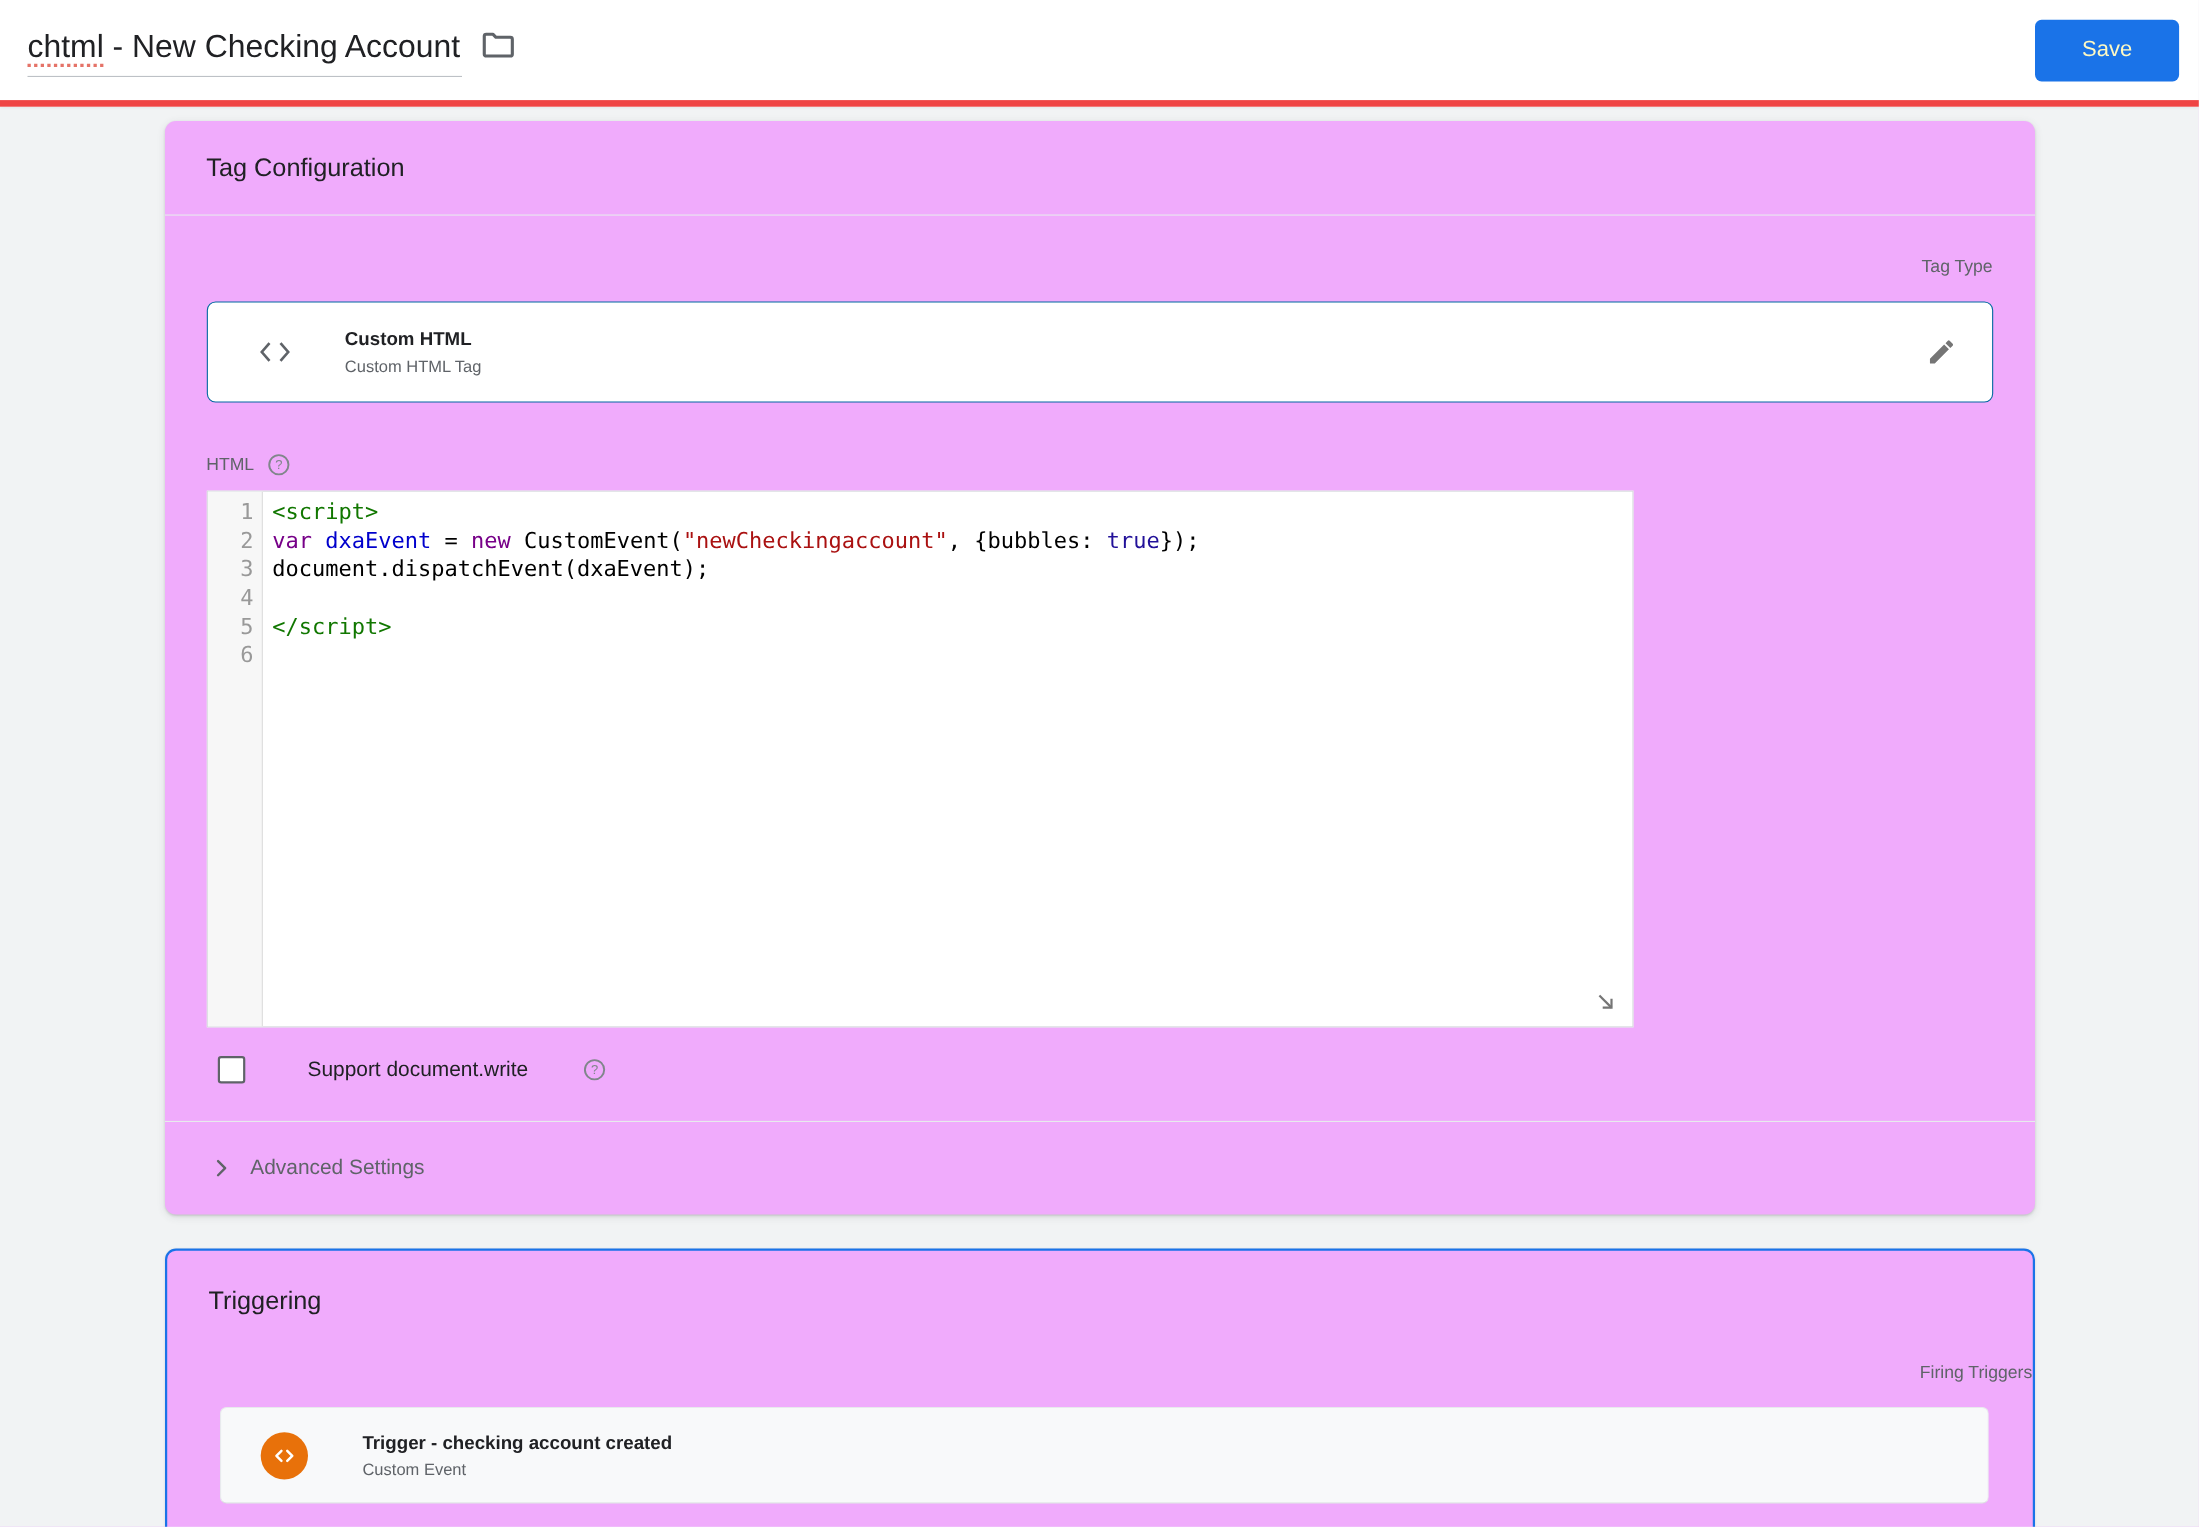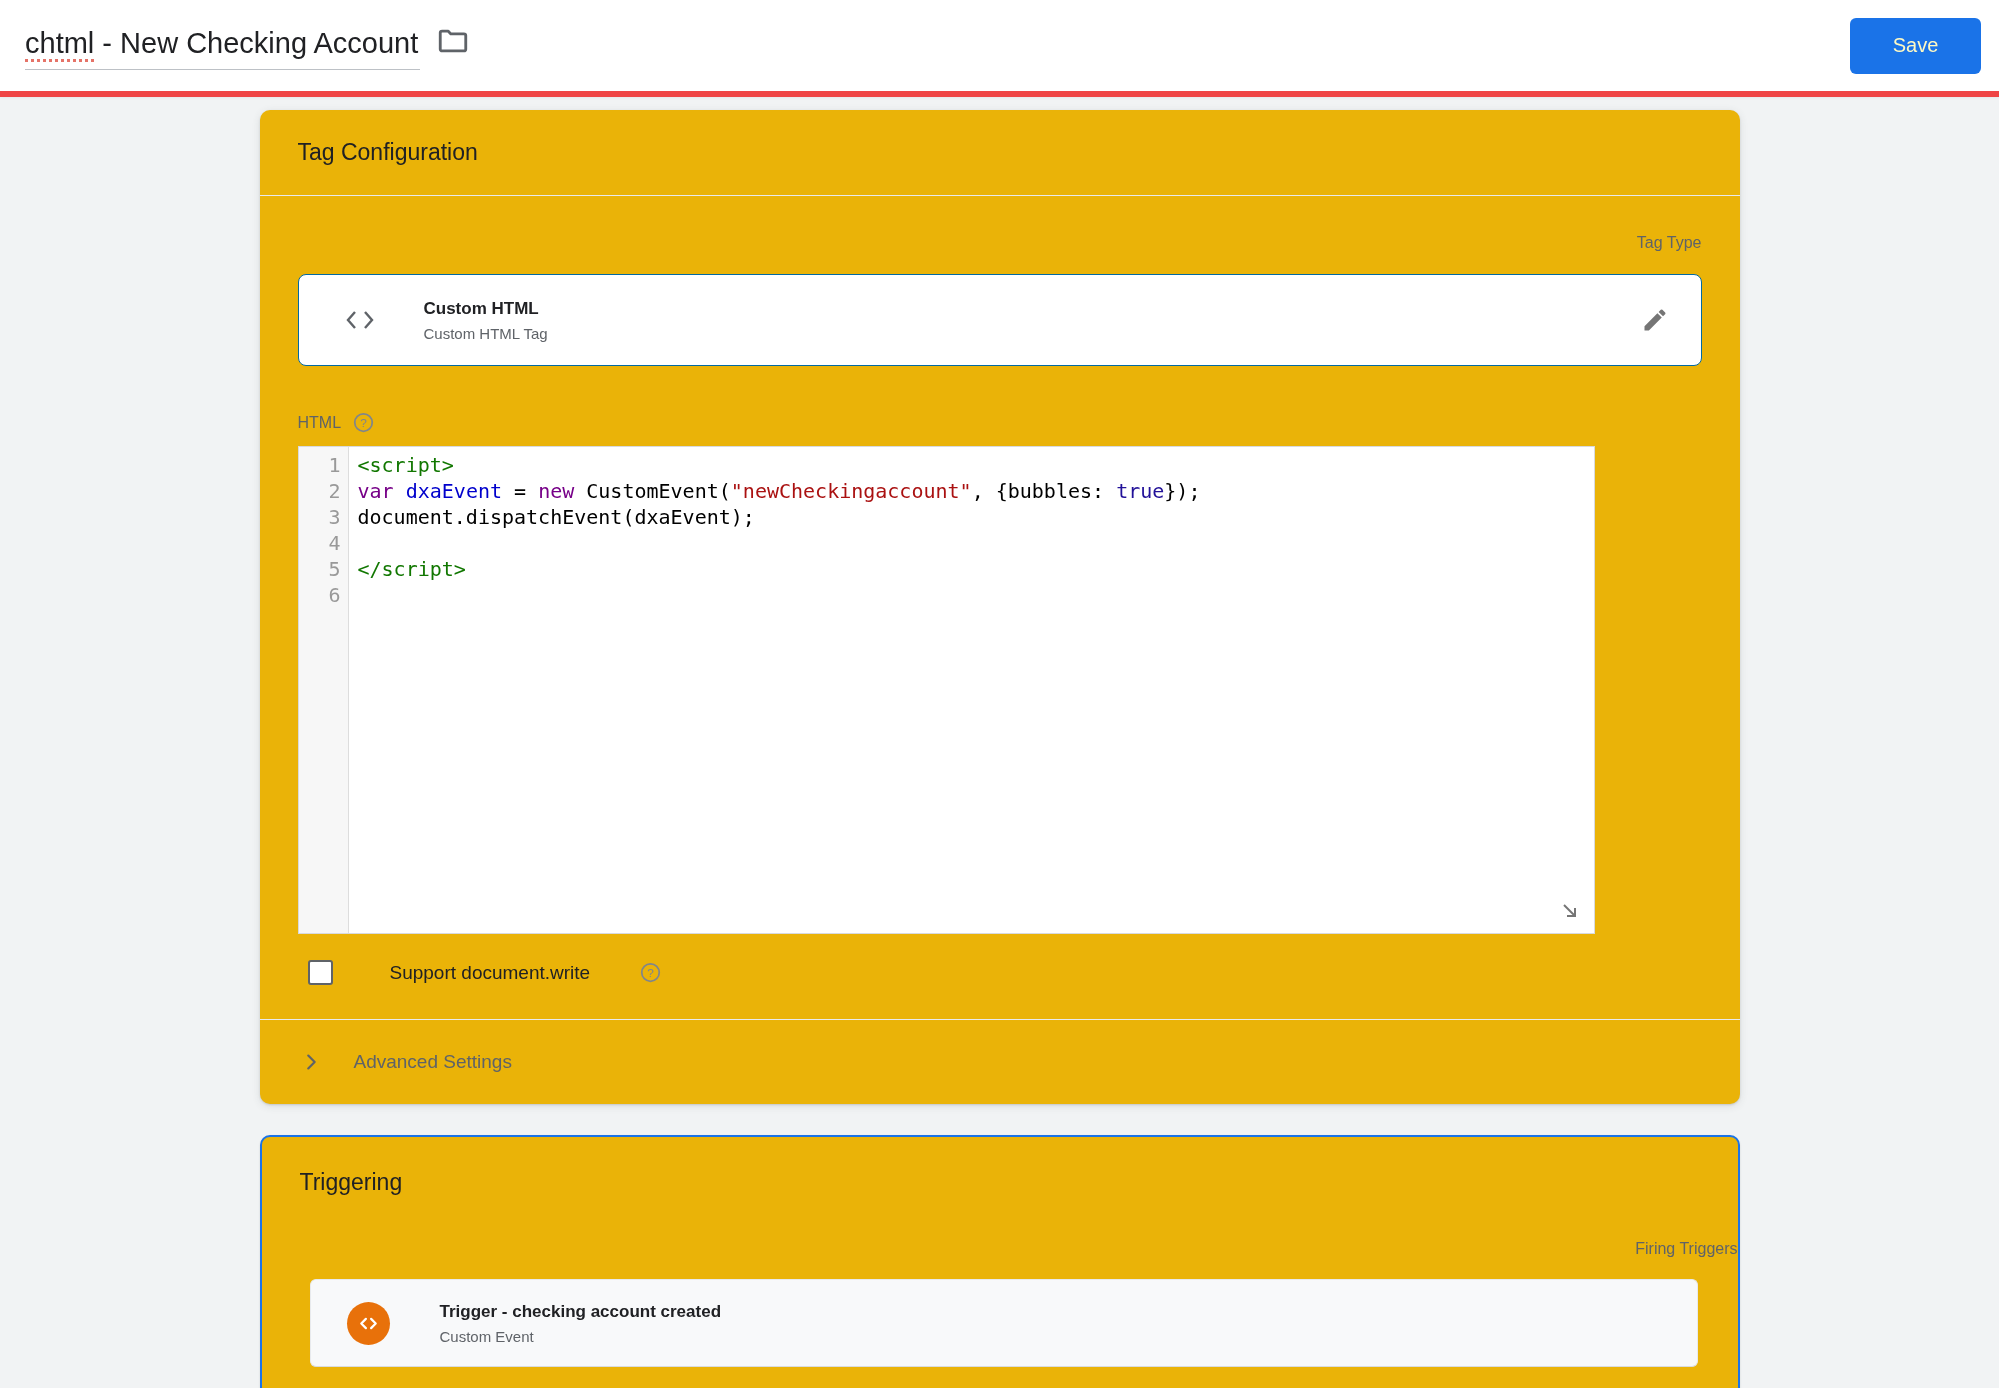--- a/index.html
+++ b/index.html
@@ -14,21 +14,21 @@
   .tag-name { font-size:29px; color:#202124; white-space:pre;
               border-bottom:1.5px solid #bdc1c6; padding:6px 2px 9px 0; cursor:text; }
   .tag-name .misspell { text-decoration:underline dotted #e57368;
               text-decoration-thickness:2.5px; text-underline-offset:6px; }
   .folder-btn { margin:0 0 12px 16px; display:inline-flex; cursor:pointer; }
   .save-btn { margin-left:auto; width:131px; height:56px; background:#1a73e8; color:#fef9c3;
               border:none; border-radius:6px; font-size:20px; font-weight:500;
               font-family:"Liberation Sans",sans-serif; cursor:pointer; }
 
   
-  .card { width:1480px; margin:0 auto; background:#eab308; border-radius:10px;
+  .card { width:1700px; margin:0 auto; background:#f0abfc; border-radius:10px;
           box-shadow:0 1px 2px rgba(60,64,67,.18), 0 2px 8px rgba(60,64,67,.12); }
   .card-1 { margin-top:13px; }
   .card-2 { margin-top:31px; height:320px; border:2px solid #1a73e8;
             box-shadow:0 1px 2px rgba(60,64,67,.18); }
   .card-header { height:86px; display:flex; align-items:center; padding:0 38px;
                  border-bottom:1px solid #e8eaed; }
   .card-title { font-size:23px; color:#202124; }
   .card-body { padding:0 38px; }
   .field-label { font-size:16px; color:#5f6368;text-align:right; }
 
@@ -65,21 +65,21 @@
   .docwrite-row { margin-top:26px; display:flex; align-items:center; padding-left:10px;gap:36px; }
   .checkbox { width:25px; height:25px; border:2px solid #5f6368; border-radius:3px;
               background:#fff; cursor:pointer; flex-shrink:0; }
   .docwrite-label { margin-left:21px; font-size:19px; color:#202124; }
   .docwrite-row .help-icon { margin-left:14px; }
 
   
   .adv-divider { border-top:1px solid #e8eaed; margin:34px -38px 0; }
   .adv-row { height:84px; display:flex; align-items:center; cursor:pointer; }
   .adv-chevron { display:flex; margin-left:2px; }
-  .adv-label { margin-left:32px; font-size:19px; font-weight:500; color:#5f6368; }
+  .adv-label { margin-left:16px; font-size:19px; font-weight:500; color:#5f6368; }
 
   
   .trig-header { padding:32px 38px 0; }
   .lbl-firing { margin-top:44px; padding-left:38px; }
   .trigger-row { margin:21px 40px 0 48px; height:88px; background:#f8f9fa;
                  border:1px solid #e8eaed; border-bottom-color:#d9dce0;
                  border-radius:6px; display:flex; align-items:center; cursor:pointer; }
   .trigger-badge { width:43px; height:43px; border-radius:50%; background:#e8710a;
                    margin-left:36px; display:flex; align-items:center; justify-content:center;
                    flex-shrink:0; }

